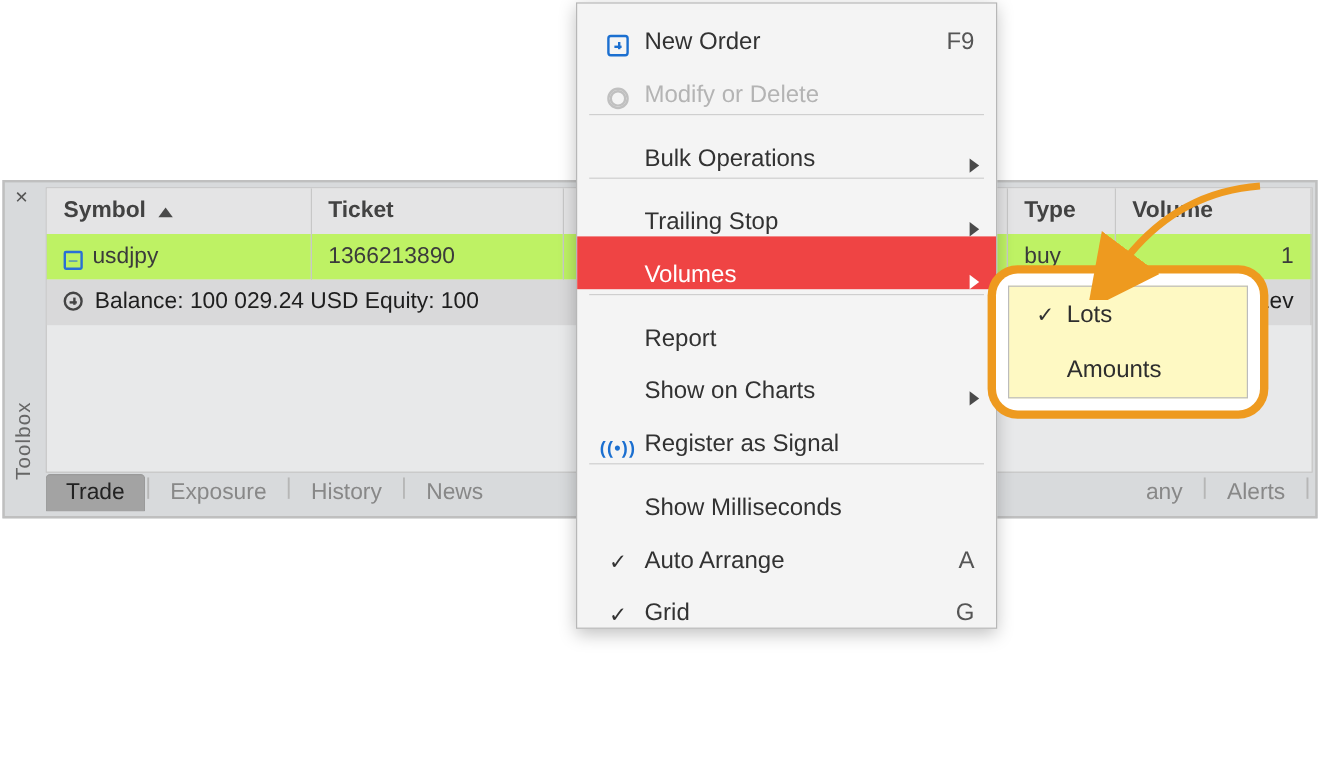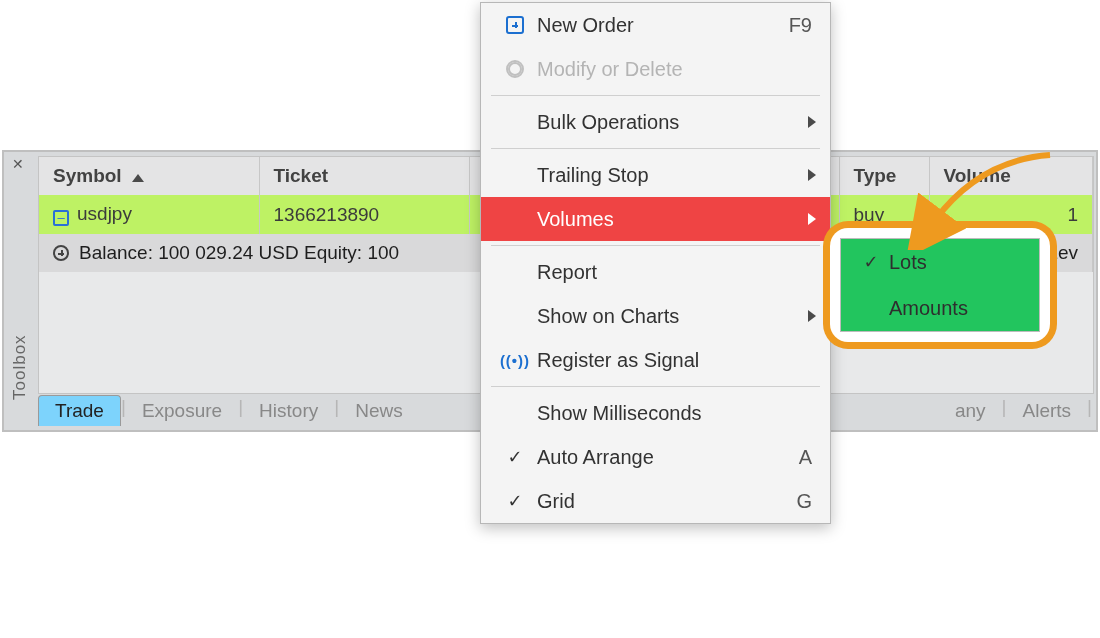--- a/index.html
+++ b/index.html
@@ -18,46 +18,46 @@
   table{border-collapse:collapse;width:100%}
   .sort-ind{display:inline-block;margin-left:10px;border-left:6px solid transparent;border-right:6px solid transparent;border-bottom:8px solid #4a4a4a}
   .sq-icon{display:inline-block;width:16px;height:16px;border:2px solid #2a6fd6;color:#2a6fd6;border-radius:2px;font-size:13px;line-height:12px;text-align:center;margin-right:8px;vertical-align:-2px}
   .plus-circ{display:inline-block;width:16px;height:16px;border:2px solid #444;border-radius:50%;position:relative;margin-right:10px;vertical-align:-2px}
   .plus-circ::before,.plus-circ::after{content:"";position:absolute;background:#444}
   .plus-circ::before{left:3px;right:3px;top:6px;height:2px}
   .plus-circ::after{top:3px;bottom:3px;left:6px;width:2px}
 
   .tabs{position:absolute;left:34px;right:4px;bottom:4px;height:34px;display:flex;align-items:flex-end;gap:0;font-size:19px;color:#888}
   .tab{padding:4px 16px;position:relative}
-  .tab.active{color:#222;border:1px solid #9a9a9a;border-bottom:none;background:#7dd3fc;border-radius:4px 4px 0 0}
+  .tab.active{color:#222;border:1px solid #9a9a9a;border-bottom:none;background:#a3a3a3;border-radius:4px 4px 0 0}
   .tab-sep{color:#b6b6b6;align-self:center;padding-bottom:4px}
 
   
   .ctx{position:absolute;left:480px;top:2px;width:351px;background:#f4f4f4;border:1px solid #b7b7b7;box-shadow:0 4px 14px rgba(0,0,0,.25)}
-  .ctx .mi{display:flex;align-items:center;height:44px;padding:0 18px;font-size:20px;color:#323232;position:relative}
+  .ctx .mi{display:flex;align-items:flex-end;height:44px;padding:0 18px;font-size:20px;color:#323232;position:relative}
   .ctx .mi.dis{color:#b4b4b4}
   .ctx .mi.sel{background:#ef4444;color:#fff}
   .ctx .ic{width:32px;display:flex;justify-content:center;margin-right:6px}
   .ctx .arr{position:absolute;right:14px;width:0;height:0;border-top:6px solid transparent;border-bottom:6px solid transparent;border-left:8px solid #4a4a4a}
   .ctx .mi.sel .arr{border-left-color:#fff}
   .ctx .short{margin-left:auto;padding-left:20px;color:#555}
   .ctx hr{border:none;border-top:1px solid #cfcfcf;margin:4px 10px}
   .chk::before{content:"✓";font-size:18px;color:#333}
 
   .ic-new{width:18px;height:18px;border:2px solid #1b6fd0;border-radius:3px;position:relative}
   .ic-new::before,.ic-new::after{content:"";position:absolute;background:#1b6fd0}
   .ic-new::before{left:4px;right:4px;top:7px;height:2px}
   .ic-new::after{top:4px;bottom:4px;left:7px;width:2px}
   .ic-close{width:20px;height:14px;border-bottom:2px solid #c0c0c0;border-right:2px solid #c0c0c0;transform:rotate(-45deg) translateY(-5px)}
   .ic-gear{width:18px;height:18px;border:2px solid #c0c0c0;border-radius:50%;box-shadow:0 0 0 2px #c0c0c0 inset}
   .ic-sig{font-size:15px;color:#1b6fd0;letter-spacing:1px;font-weight:bold}
 
   
   .callout{position:absolute;left:830px;top:228px;width:220px;background:#fff;border-radius:18px;padding:10px;box-shadow:0 0 0 7px #ee9a1f}
-  .sub{border:1px solid #bcbcbc;background:#22c55e}
+  .sub{border:1px solid #bcbcbc;background:#fef9c3}
   .sub .mi{display:flex;align-items:center;height:46px;padding:0 16px;font-size:20px;color:#2e2e2e}
   .sub .ic{width:28px;display:flex;justify-content:center;margin-right:4px}
 
   
   .arrow-svg{position:absolute;left:880px;top:150px;pointer-events:none}
 </style>
 </head>
 <body>
 
 <div class="panel-wrap">

